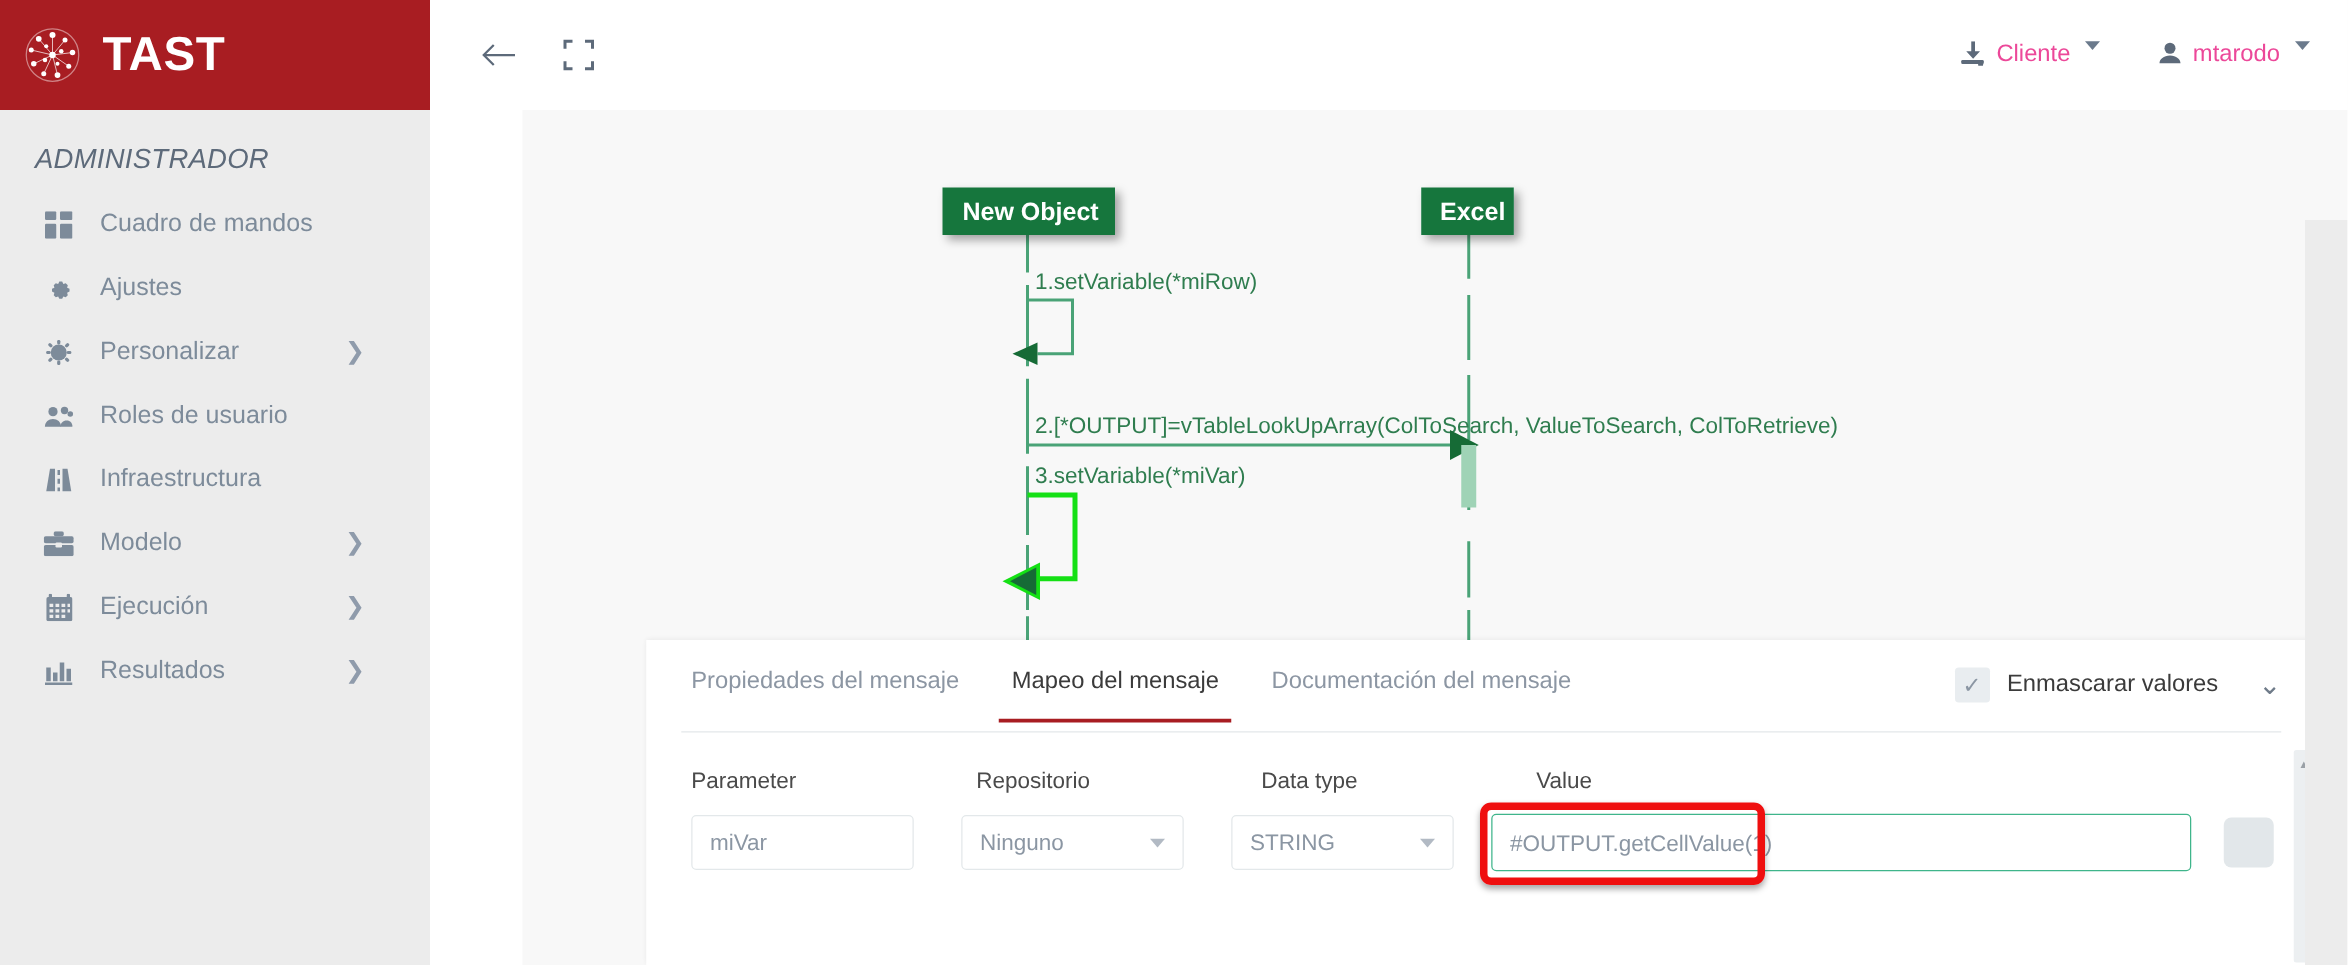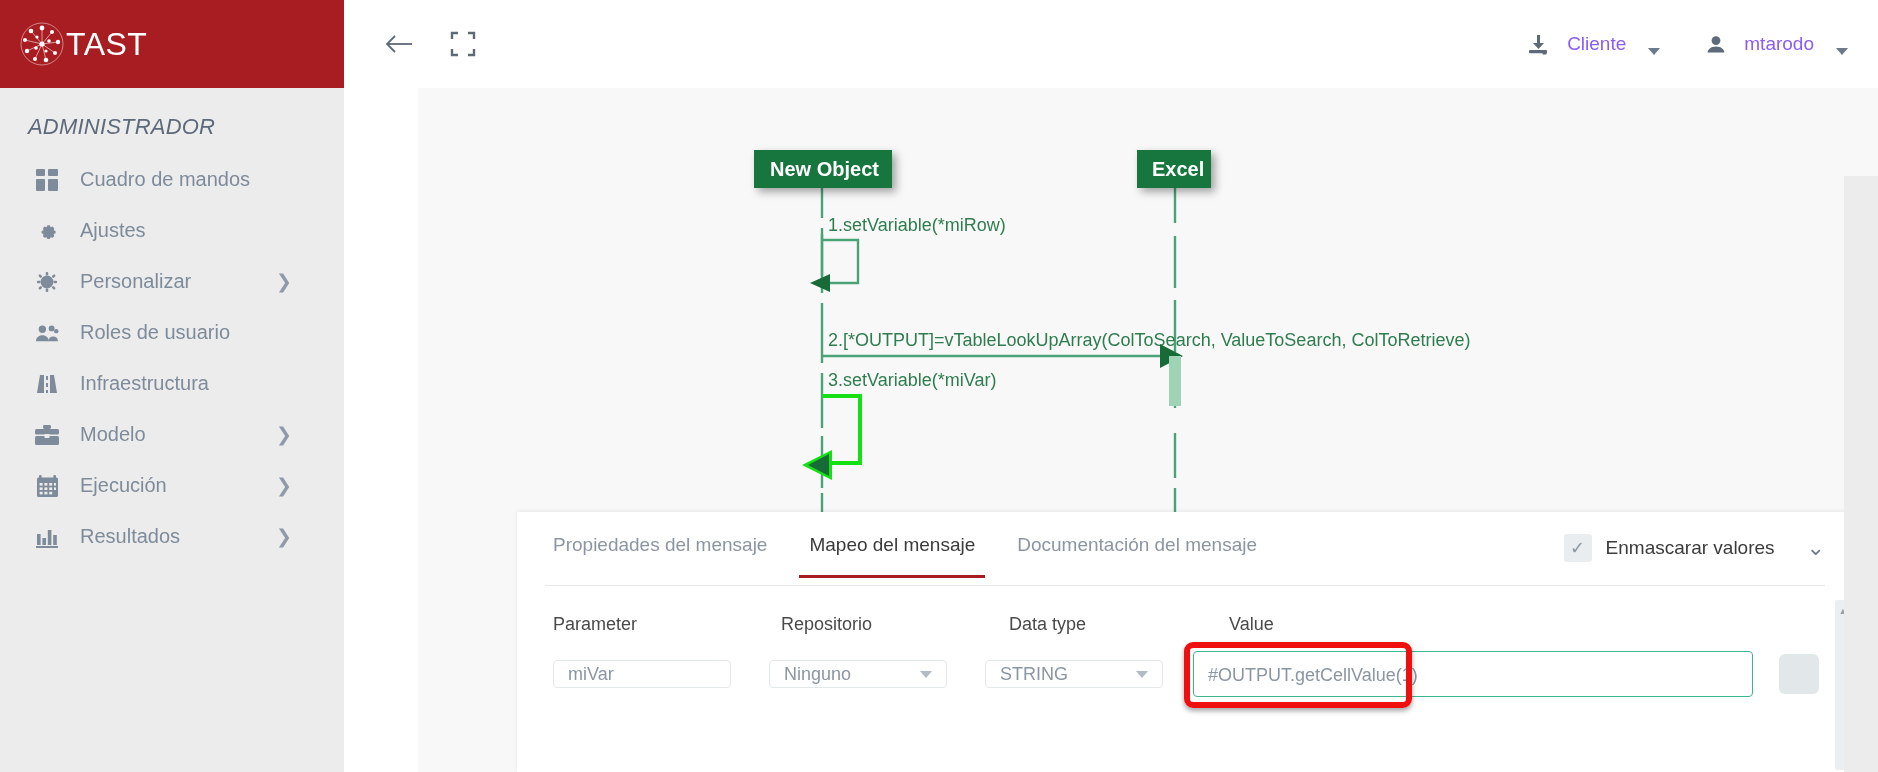--- a/index.html
+++ b/index.html
@@ -12,38 +12,38 @@
   }
   #app { position: relative; width: 1878px; height: 772px; }
 
   
   .brandbar {
     position: absolute; left: 0; top: 0; width: 344px; height: 88px;
     background: #a81d22; display: flex; align-items: center; padding-left: 18px;
   }
   .brand-logo { width: 48px; height: 48px; flex: 0 0 48px; }
   .brand-title {
-    color: #fff; font-size: 32px; font-weight: normal; letter-spacing: .5px;
-    line-height: 1;
+    color: #fff; font-size: 38px; font-weight: bold; letter-spacing: .5px;
+    margin-left: 16px; line-height: 1;
   }
 
   
   .topheader {
     position: absolute; left: 344px; top: 0; width: 1534px; height: 88px;
     background: #ffffff; display: flex; align-items: center;
   }
   .hdr-icon-btn {
     width: 46px; height: 46px; display: flex; align-items: center; justify-content: center;
     color: #5d6a7a; cursor: pointer;
   }
   .hdr-icon-btn.back { margin-left: 32px; }
   .hdr-icon-btn.expand { margin-left: 18px; }
   .hdr-right { margin-left: auto; display: flex; align-items: center; padding-right: 30px; }
   .hdr-menu {
-    display: flex; align-items: flex-end; gap: 18px; color: #8b5cf6;
+    display: flex; align-items: flex-start; gap: 8px; color: #ec4899;
     font-size: 19px; cursor: pointer; margin-left: 46px;
   }
   .caret-dn {
     width: 0; height: 0; border-left: 6px solid transparent; border-right: 6px solid transparent;
     border-top: 7px solid #6b7a8c; margin-left: 4px;
   }
 
   
   .sidebar {
     position: absolute; left: 0; top: 88px; width: 344px; height: 684px;
@@ -116,21 +116,21 @@
   }
 
   .form-area { position: relative; padding: 26px 0 0 0; }
   .col-head-row, .field-row { display: flex; align-items: center; }
   .col-head-row { padding-left: 36px; gap: 12px; }
   .field-row { padding-left: 36px; margin-top: 16px; }
   .col-head { font-size: 18px; color: #4a4a4a; }
   .cw1 { width: 216px; } .cw2 { width: 216px; } .cw3 { width: 208px; } .cw4 { width: 560px; }
 
   .txtbox {
-    height: 28px; border: 1px solid #e3e8ea; border-radius: 4px; background: #fff;
+    height: 44px; border: 1px solid #e3e8ea; border-radius: 4px; background: #fff;
     display: flex; align-items: center; padding: 0 14px; color: #8b96a3; font-size: 18px;
   }
   .txtbox.plain { width: 178px; }
   .selbox { width: 178px; justify-content: space-between; cursor: pointer; text-align: center; }
   .selbox .scaret {
     width: 0; height: 0; border-left: 6px solid transparent; border-right: 6px solid transparent;
     border-top: 7px solid #b2bac4;
   }
   .valuebox {
     position: relative; width: 560px; height: 46px; border: 1px solid #3fb58b;

